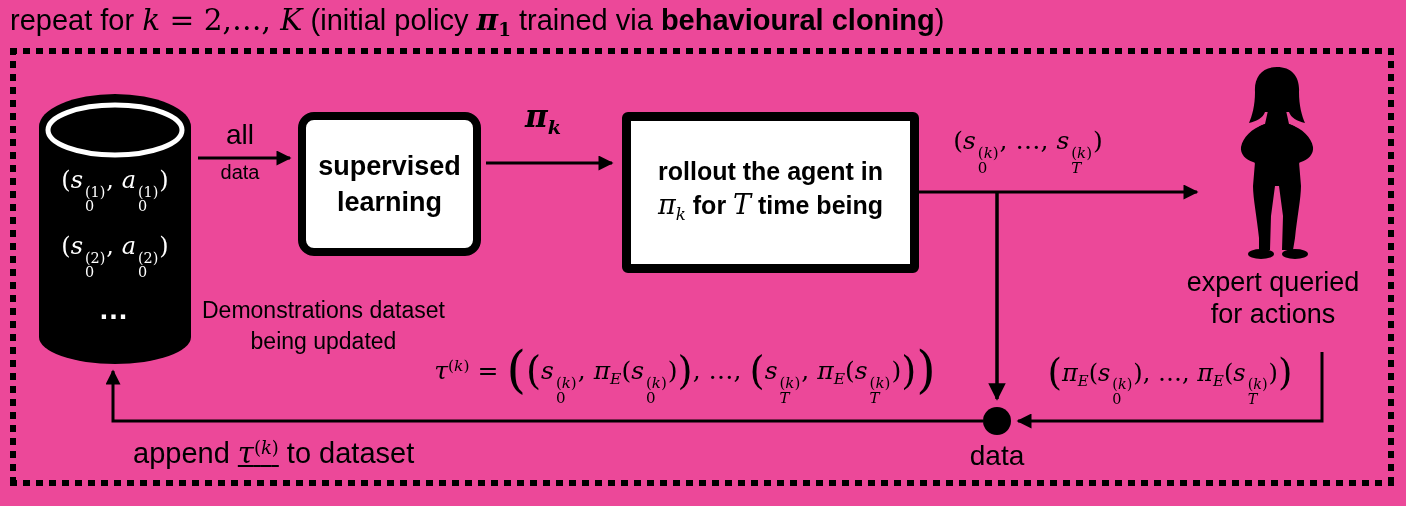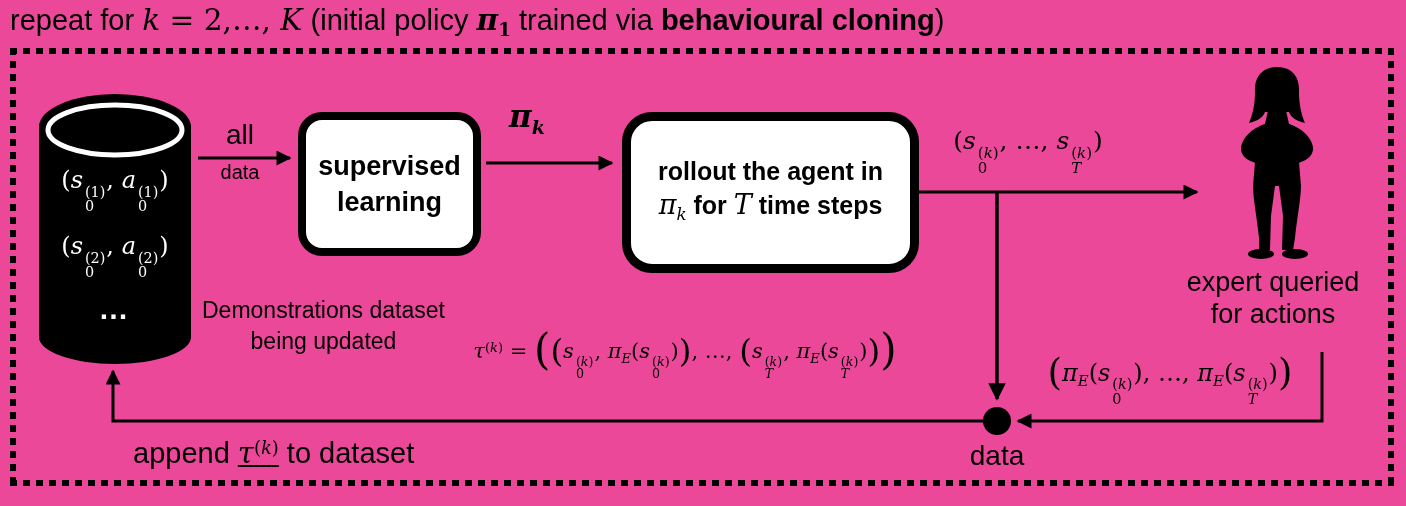--- a/index.html
+++ b/index.html
@@ -36,35 +36,35 @@
   #overlay{left:0;top:0;pointer-events:none;}
   
   #cyl{left:36px;top:90px;}
   .cylrow{left:36px;width:158px;color:#fff;font-size:24px;text-align:center;}
   #cylrow1{top:166px;} #cylrow2{top:232px;}
   #cyldots{top:292px;left:36px;width:158px;color:#fff;font-size:30px;font-weight:bold;
            text-align:center;letter-spacing:3px;}
   
   #all-label{left:198px;top:119px;width:84px;font-size:28px;}
   #data-label{left:192px;top:161px;width:96px;font-size:20px;}
-  #pik-label{left:482px;top:98px;width:90px;font-size:31px;}
+  #pik-label{left:498px;top:98px;width:90px;font-size:31px;}
   #states-label{left:928px;top:126px;width:200px;font-size:25px;}
   #expert-caption{left:1178px;top:266px;width:190px;font-size:27px;line-height:32px;}
   #actions-label{left:1025px;top:350px;width:290px;font-size:24px;}
-  #formula{left:400px;top:325px;width:570px;font-size:21px;}
+  #formula{left:400px;top:340px;width:570px;font-size:25px;}
   #pair-label{left:961px;top:440px;width:72px;font-size:28px;}
   #append-label{left:133px;top:436px;font-size:29px;white-space:nowrap;}
   #append-label .math{font-size:1.0em;text-decoration:underline;}
   #demos-caption{left:202px;top:295px;font-size:23px;line-height:31px;text-align:center;}
   
   .box{border:8px solid #000;background:#fff;display:flex;flex-direction:column;
        justify-content:center;align-items:center;}
-  #sup-box{left:298px;top:112px;width:167px;height:128px;border-radius:24px;}
+  #sup-box{left:298px;top:112px;width:167px;height:128px;border-radius:16px;}
   #sup-box div{font-size:27px;font-weight:bold;line-height:36px;}
-  #roll-box{left:622px;top:112px;width:279px;height:143px;border-width:9px;border-radius:30px;}
+  #roll-box{left:622px;top:112px;width:279px;height:143px;border-width:9px;border-radius:6px;}
   .roll-line{font-size:25px;font-weight:bold;line-height:34px;white-space:nowrap;}
   .roll-line .math{font-weight:normal;font-size:1.08em;}
   #expert-svg{left:1203px;top:66px;}
 </style>
 </head>
 <body>
 
 <div id="canvas">
 
   <div id="title" class="abs"><span class="txt">repeat for </span><span class="math"><span class="mi">k</span><span class="mo">&nbsp;</span><span class="mo">=</span><span class="mo">&nbsp;</span><span class="mo">2</span><span class="mo">,</span><span class="mo">…</span><span class="mo">,</span><span class="mo">&nbsp;</span><span class="mi">K</span></span><span class="txt"> (initial policy </span><span class="math bold"><span class="mi">π</span><span class="msub-i"><span class="mo">1</span></span></span><span class="txt"> trained via </span><span class="txt bold">behavioural cloning</span><span class="txt">)</span></div>
@@ -118,21 +118,21 @@
 
   <div id="sup-box" class="abs box">
     <div>supervised</div>
     <div>learning</div>
   </div>
 
   <div id="pik-label" class="abs center math bold"><span class="math"><span class="mi">π</span><span class="msub-i"><span class="mi">k</span></span></span></div>
 
   <div id="roll-box" class="abs box">
     <div class="roll-line"><span class="txt bold">rollout</span><span class="txt"> the agent in</span></div>
-    <div class="roll-line"><span class="math"><span class="mi">π</span><span class="msub-i"><span class="mi">k</span></span></span><span class="txt"> for </span><span class="math"><span class="mi">T</span></span><span class="txt"> time steps</span></div>
+    <div class="roll-line"><span class="math"><span class="mi">π</span><span class="msub-i"><span class="mi">k</span></span></span><span class="txt"> for </span><span class="math"><span class="mi">T</span></span><span class="txt"> time being</span></div>
   </div>
 
   <div id="states-label" class="abs center math"><span class="math"><span class="mo">(</span><span class="mi">s</span><span class="msubsup">
           <span class="mrow"><span class="mo">(</span><span class="mi">k</span><span class="mo">)</span></span>
           <span class="mrow"><span class="mo">0</span></span>
         </span><span class="mo">,</span><span class="mo">&nbsp;</span><span class="mo">…</span><span class="mo">,</span><span class="mo">&nbsp;</span><span class="mi">s</span><span class="msubsup">
           <span class="mrow"><span class="mo">(</span><span class="mi">k</span><span class="mo">)</span></span>
           <span class="mrow"><span class="mi">T</span></span>
         </span><span class="mo">)</span></span></div>
 

